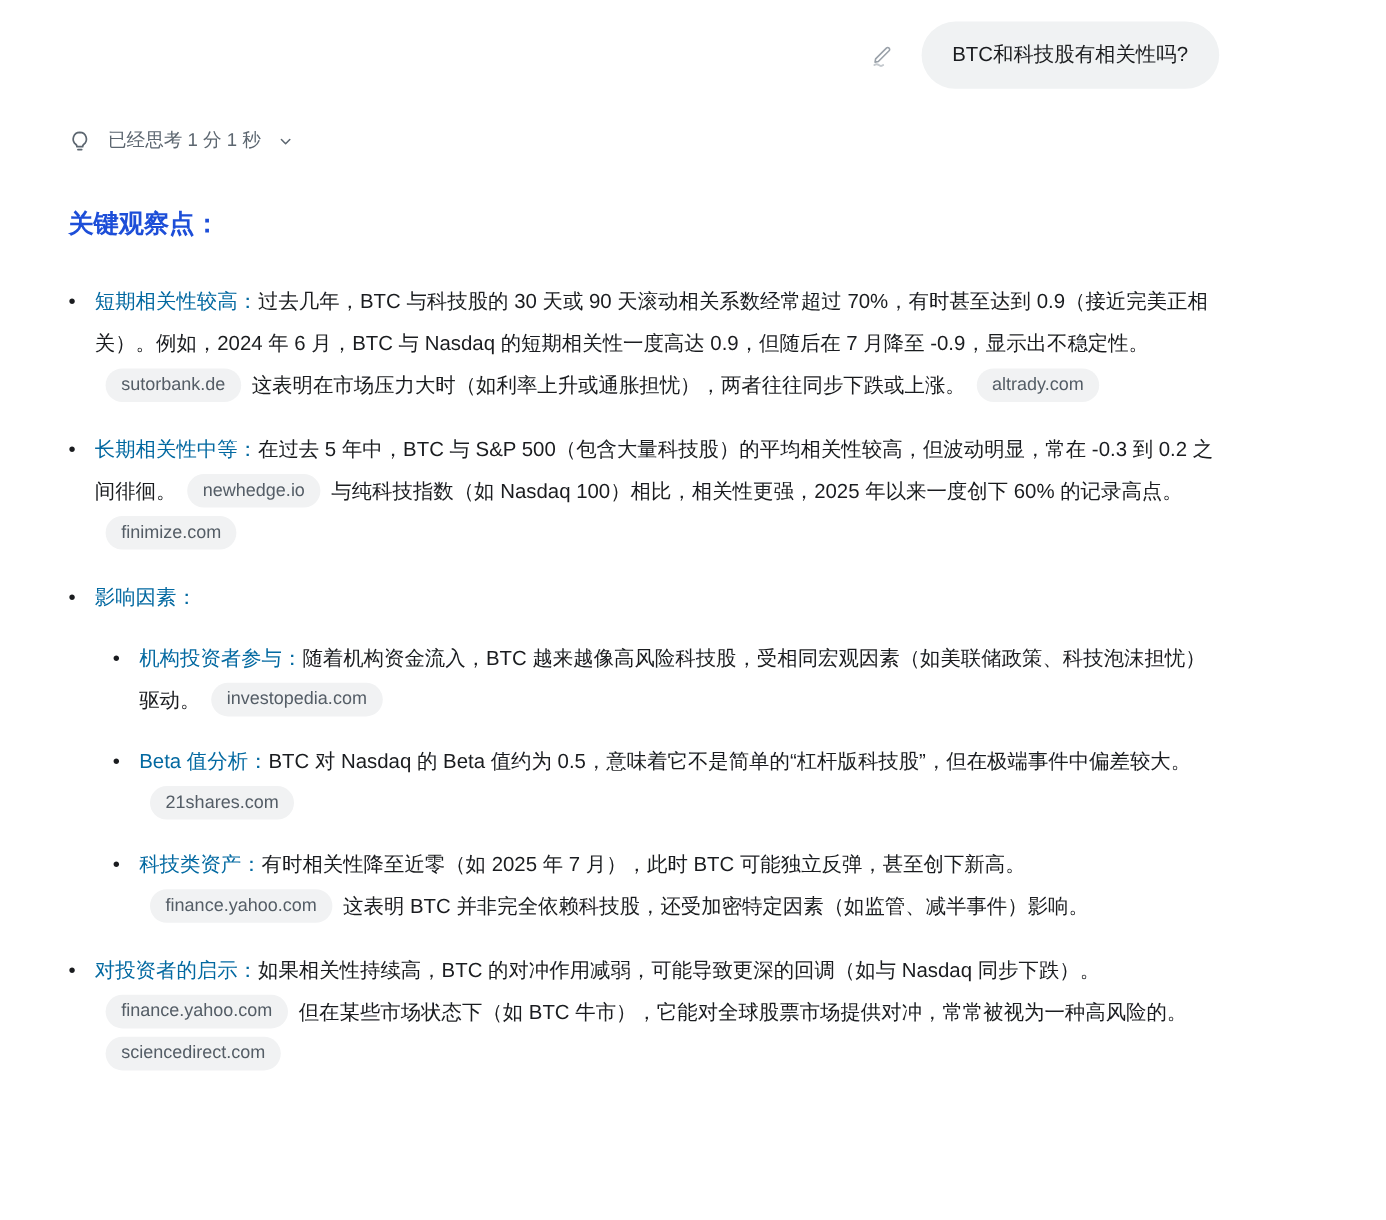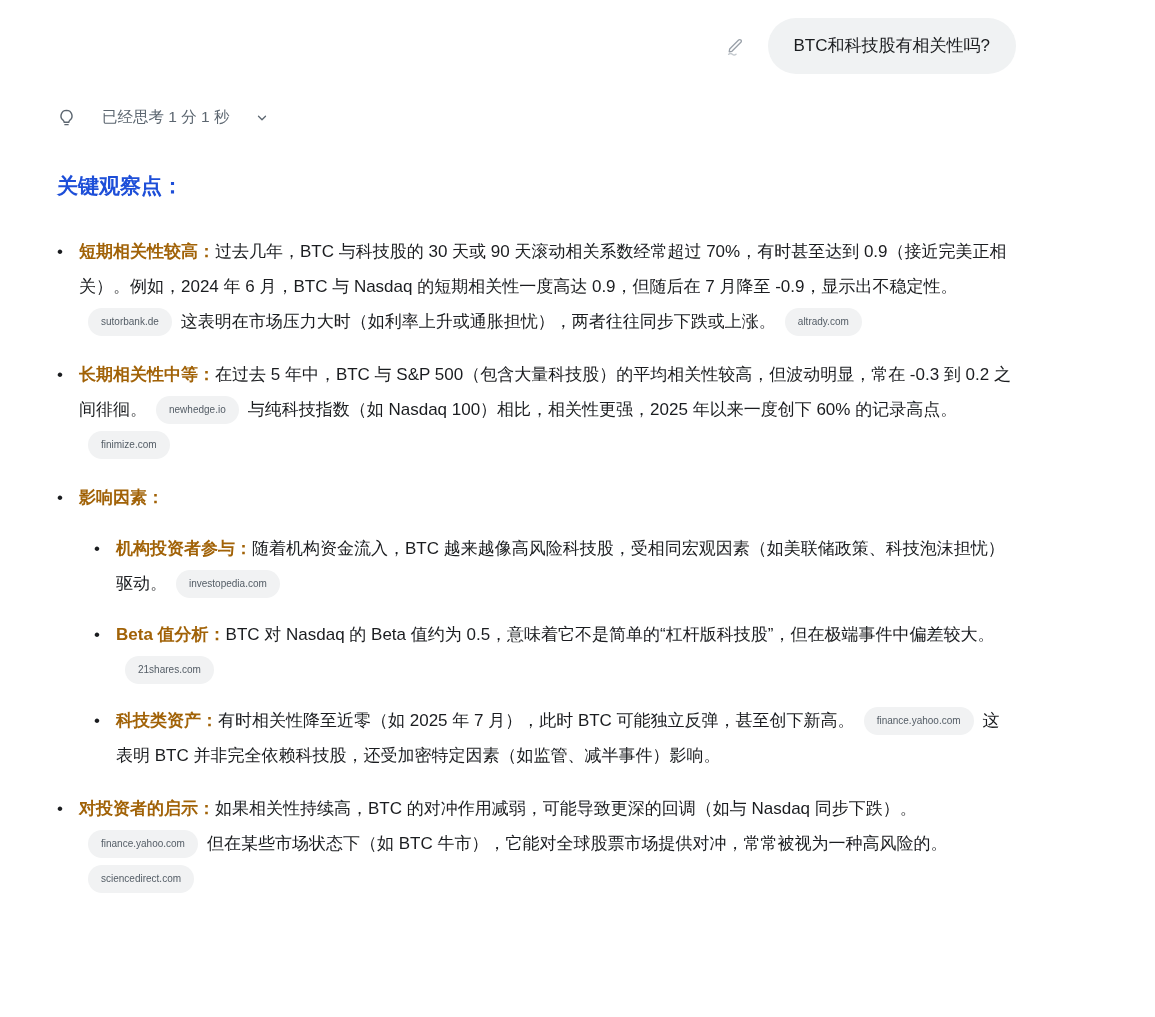--- a/index.html
+++ b/index.html
@@ -13,46 +13,46 @@
   
   .user-row{display:flex;justify-content:flex-end;align-items:center;gap:19px;}
   .edit-btn{width:26px;height:26px;display:flex;align-items:center;justify-content:center;cursor:pointer;}
   .user-bubble{
     background:#f0f2f3;border-radius:28px;padding:15px 26px;
     font-size:17px;line-height:26px;color:#1a1c1f;max-width:640px;
   }
 
   
   .thinking-row{
-    margin-top:33px;display:flex;align-items:center;gap:26px;
+    margin-top:33px;display:flex;align-items:center;gap:14px;
     color:#5c6670;font-size:15.5px;cursor:pointer;width:fit-content;
   }
   .thinking-row svg{display:block;}
 
   
   .intro{margin:17px 0 0 0;font-size:17px;line-height:38px;color:#1a1c1f;}
 
   
   .section-heading{margin:44px 0 0 0;font-size:21px;font-weight:700;color:#1d4ed8;}
 
   
   .bullet-list{margin-top:34px;}
   .item{display:flex;margin-top:18px;font-size:17px;line-height:35px;}
   .item:first-child{margin-top:0;}
   .marker{flex:none;width:22px;color:#1a1c1f;}
   .item-body{flex:1;min-width:0;}
-  .item-body strong{font-weight:700;color:#a16207;}
+  .item-body strong{font-weight:400;color:#0369a1;}
   .sublist{margin-top:16px;padding-left:15px;}
   .sublist .item{margin-top:16px;}
   .sublist .item:first-child{margin-top:0;}
 
   
   .chip{
     display:inline-block;background:#f1f2f3;color:#545d66;
-    font-size:10px;line-height:18px;padding:5px 13px;border-radius:15px;
+    font-size:15px;line-height:18px;padding:5px 13px;border-radius:15px;
     margin:0 9px;vertical-align:2px;white-space:nowrap;cursor:pointer;
   }
 </style>
 </head>
 <body>
 
 <div class="page">
 
   <div class="user-row">
     <span class="edit-btn">

